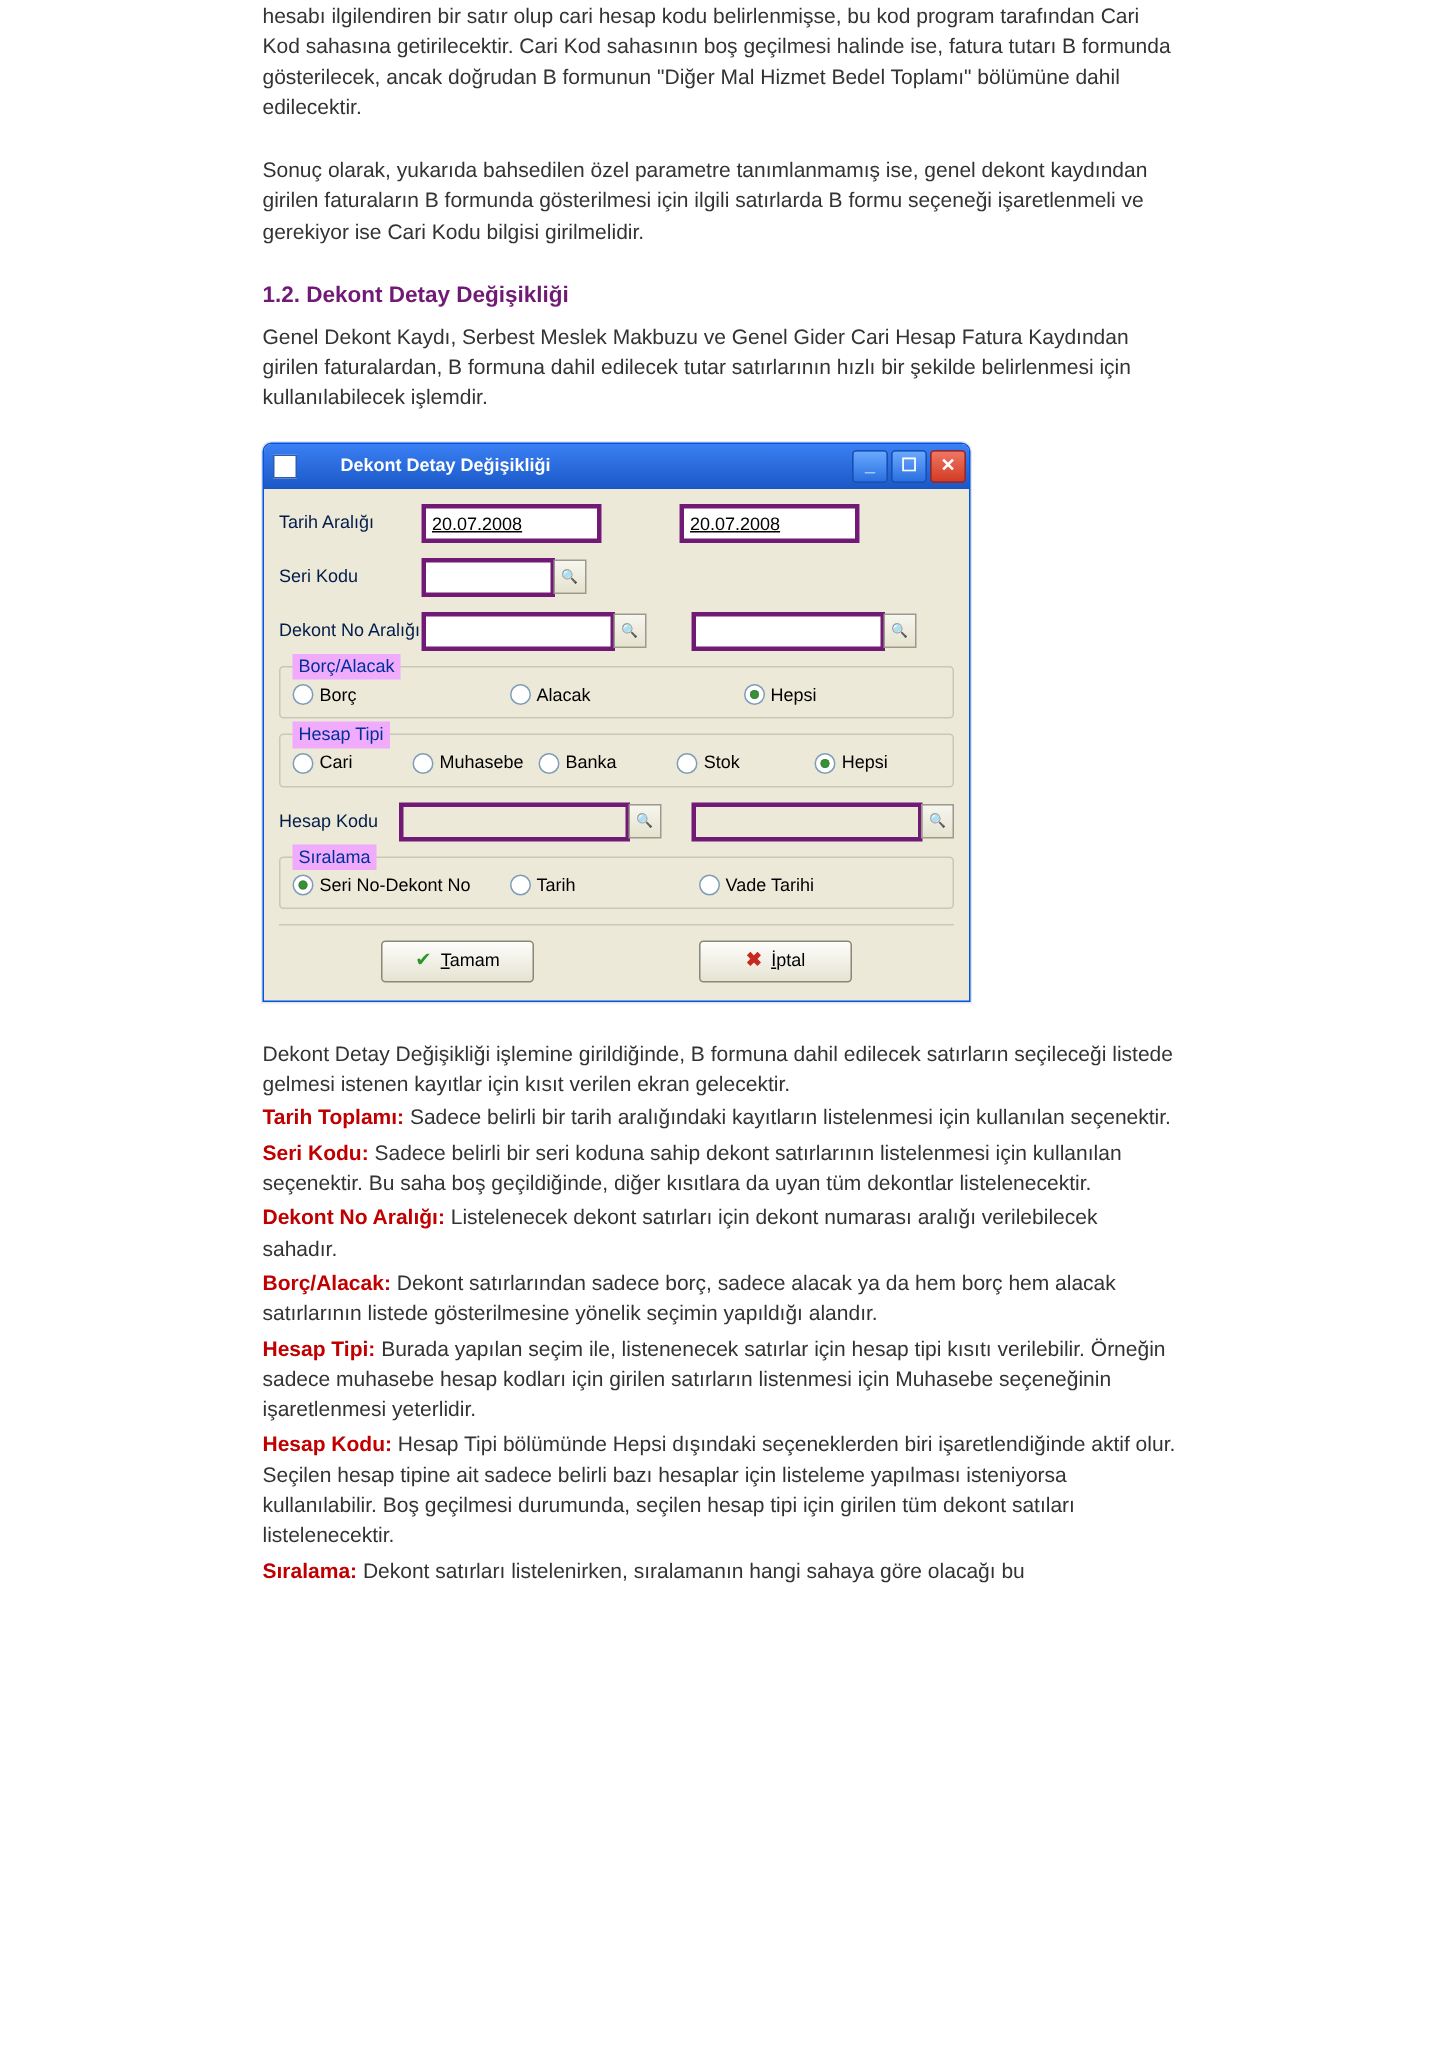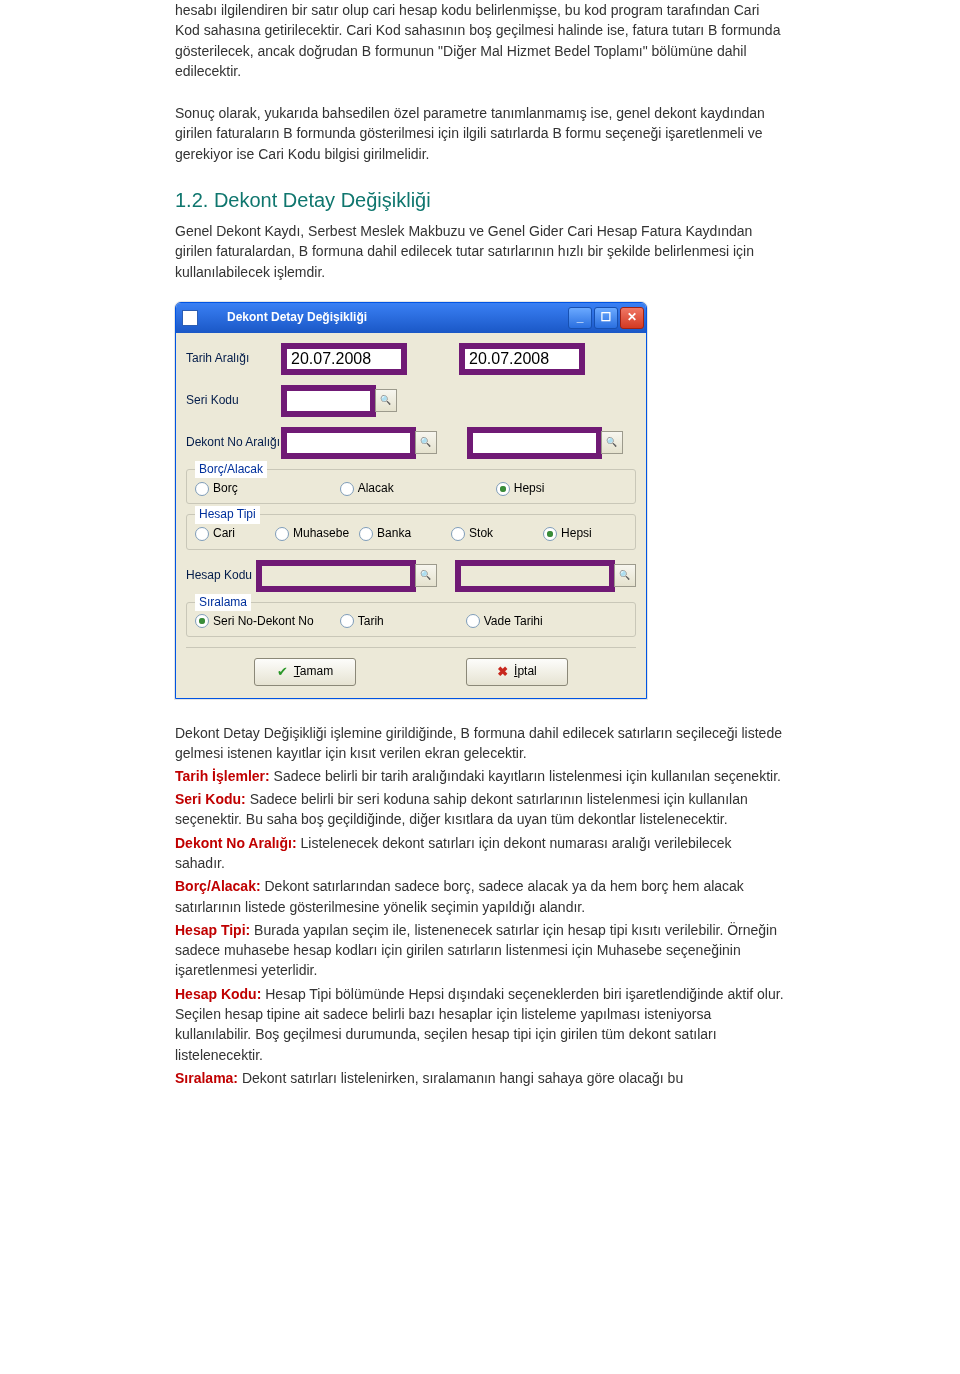--- a/index.html
+++ b/index.html
@@ -11,23 +11,23 @@
     line-height: 1.45;
   }
   .page {
     width: 800px;
     margin: 0 auto;
     padding: 0 95px 30px 95px;
     box-sizing: border-box;
   }
   .para { margin: 0 0 22px 0; }
   .h2 {
-    color: #0f766e;
-    font-weight: normal;
-    font-size: 20px;
+    color: #701a75;
+    font-weight: bold;
+    font-size: 15px;
     margin: 6px 0 6px 0;
   }
   .intro { margin: 0 0 14px 0; }
 
   
   .dlg {
     width: 470px;
     border: 1px solid #0054e3;
     border-radius: 6px 6px 0 0;
     background: #ece9d8;
@@ -57,40 +57,40 @@
     background: linear-gradient(#6aa9ff,#2a6fe0);
     border:1px solid #1750b1; border-radius:3px;
     color:#fff; display:flex; align-items:center; justify-content:center;
     font-weight:bold; font-size:12px;
   }
   .tbtn.close { background: linear-gradient(#f07764,#d23a23); border-color:#a02315; }
   .dlg-body { padding:10px 10px 2px 10px; }
   .row { display:flex; align-items:center; margin-bottom:10px; }
   .lbl { width:95px; color:#031c4a; font-size:12px; }
   .inp {
-    background:#fff; border:6px solid #701a75;
+    background:#fff; border:3px solid #701a75;
     height:20px; line-height:20px; padding:0 4px;
-    font-size:16px; color:#000;
+    font-size:12px; color:#000;text-decoration:underline;
   }
   .inp.date { width:106px; }
   .spacer12 { width:12px; }
   .inpwrap { display:flex; align-items:center; }
   .inp.code { width:75px; }
   .lkbtn {
     width:20px; height:21px; border:1px solid #9c9a8c; margin-left:-1px;
     background: linear-gradient(#f7f6ef,#e5e2ce);
     display:flex; align-items:center; justify-content:center; font-size:9px;
   }
   .inp.dek { width:115px; }
   .grp {
     border:1px solid #c9c7b8; border-radius:3px; margin:4px 0 10px 0;
     padding:10px 8px 6px 8px; position:relative;
   }
   .grp .legend {
-    position:absolute; top:-9px; left:8px; background:#ffffff;
+    position:absolute; top:-9px; left:8px; background:#f0abfc;
     padding:0 4px; color:#00309c; font-size:12px;
   }
   .radiorow { display:flex; gap:26px; align-items:center; }
   .radiorow.tight { gap:10px; }
   .radio { display:flex; align-items:center; gap:4px; font-size:12px; color:#000; }
   .rdot {
     width:12px; height:12px; border-radius:50%; border:1px solid #7f9db9;
     background:#fff; display:flex; align-items:center; justify-content:center;
   }
   .rdot .on { width:6px;height:6px;border-radius:50%;background:#3a8f3a;
@@ -263,21 +263,21 @@
         <span><u>İ</u>ptal</span>
       </div>
     </div>
 
   </div>
 </div>
 
 <p class="para" style="margin-bottom:2px;">Dekont Detay Değişikliği işlemine girildiğinde, B formuna dahil edilecek satırların seçileceği listede gelmesi istenen kayıtlar için kısıt verilen ekran gelecektir.</p>
 
 <div class="deflist">
-  <div class="item"><span class="bold-red">Tarih İşlemler:</span><span> Sadece belirli bir tarih aralığındaki kayıtların listelenmesi için kullanılan seçenektir.</span></div>
+  <div class="item"><span class="bold-red">Tarih Toplamı:</span><span> Sadece belirli bir tarih aralığındaki kayıtların listelenmesi için kullanılan seçenektir.</span></div>
   <div class="item"><span class="bold-red">Seri Kodu:</span><span> Sadece belirli bir seri koduna sahip dekont satırlarının listelenmesi için kullanılan seçenektir. Bu saha boş geçildiğinde, diğer kısıtlara da uyan tüm dekontlar listelenecektir.</span></div>
   <div class="item"><span class="bold-red">Dekont No Aralığı:</span><span> Listelenecek dekont satırları için dekont numarası aralığı verilebilecek sahadır.</span></div>
   <div class="item"><span class="bold-red">Borç/Alacak:</span><span> Dekont satırlarından sadece borç, sadece alacak ya da hem borç hem alacak satırlarının listede gösterilmesine yönelik seçimin yapıldığı alandır.</span></div>
   <div class="item"><span class="bold-red">Hesap Tipi:</span><span> Burada yapılan seçim ile, listenenecek satırlar için hesap tipi kısıtı verilebilir. Örneğin sadece muhasebe hesap kodları için girilen satırların listenmesi için Muhasebe seçeneğinin işaretlenmesi yeterlidir.</span></div>
   <div class="item"><span class="bold-red">Hesap Kodu:</span><span> Hesap Tipi bölümünde Hepsi dışındaki seçeneklerden biri işaretlendiğinde aktif olur. Seçilen hesap tipine ait sadece belirli bazı hesaplar için listeleme yapılması isteniyorsa kullanılabilir.  Boş geçilmesi durumunda, seçilen hesap tipi için girilen tüm dekont satıları listelenecektir.</span></div>
   <div class="item"><span class="bold-red">Sıralama:</span><span> Dekont satırları listelenirken, sıralamanın hangi sahaya göre olacağı bu</span></div>
 </div>
 
 </div>
 

